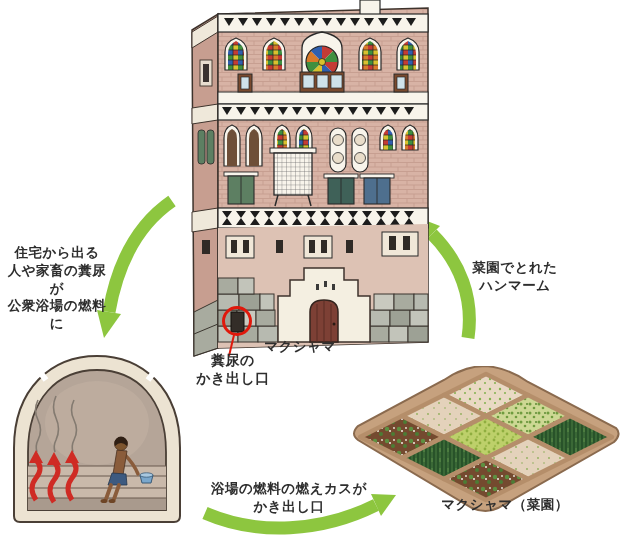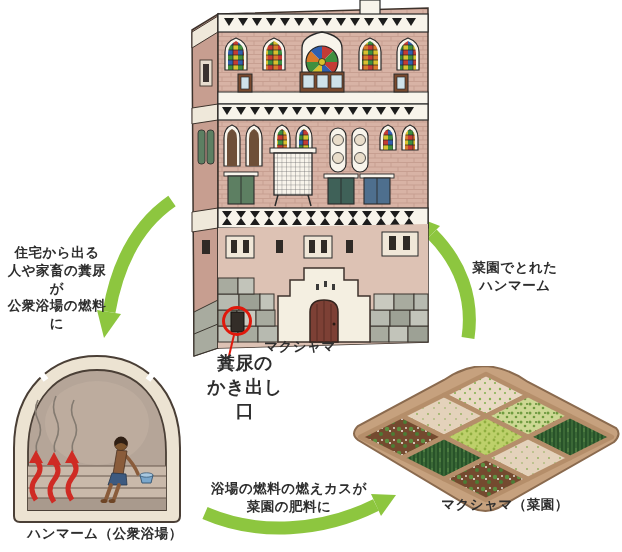--- a/index.html
+++ b/index.html
@@ -317,24 +317,23 @@
   </svg>
 
   <div class="lbl" style="left:2px;top:244px;width:110px;">住宅から出る
 人や家畜の糞尿が
 公衆浴場の燃料に</div>
 
   <div class="lbl" style="left:464px;top:259px;width:102px;">菜園でとれた
 ハンマーム</div>
 
   <div class="lbl" style="left:208px;top:480px;width:162px;">浴場の燃料の燃えカスが
-菜園の肥料に</div>
+かき出し口</div>
 
   <div class="lbl" style="left:250px;top:338px;width:100px;">マクシャマ</div>
 
-  <div class="lbl" style="left:200px;top:352px;width:90px;font-size:18px;font-family:Liberation Serif, serif;">糞尿の
+  <div class="lbl" style="left:188px;top:352px;width:90px;font-size:14px;font-family:Liberation Serif, serif;">糞尿の
 かき出し口</div>
 
-  <div class="lbl" style="left:10px;top:525px;width:190px;">ハンマーム（公衆浴場）</div>
 
   <div class="lbl" style="left:415px;top:496px;width:180px;">マクシャマ（菜園）</div>
 
 </div>
 
 </body></html>

